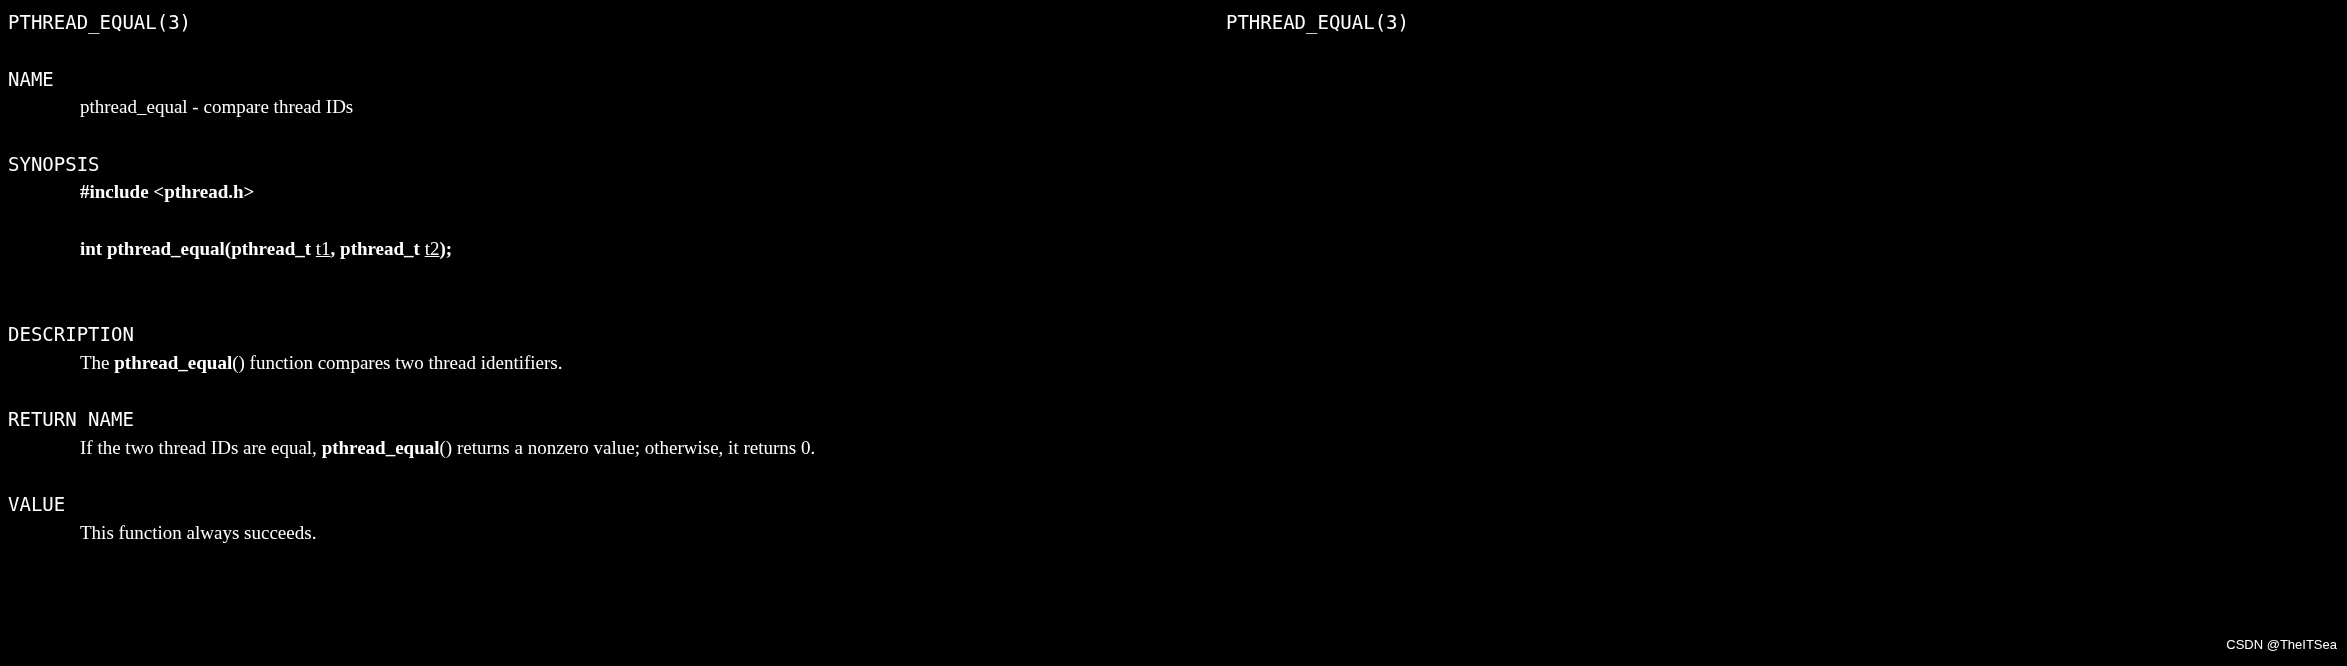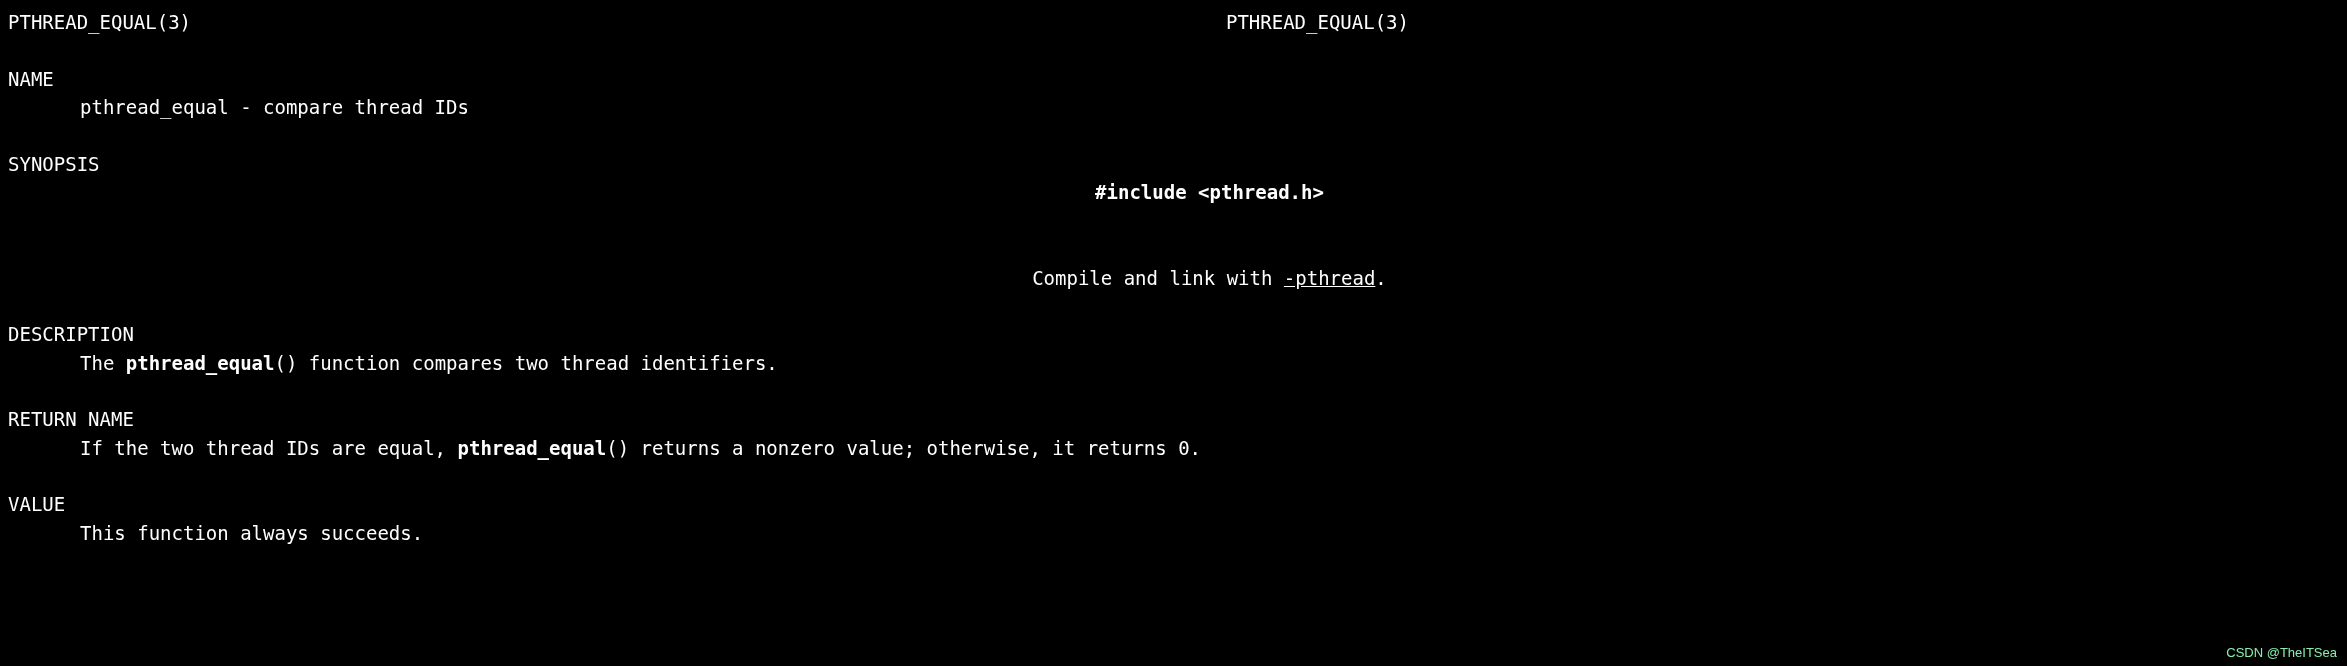--- a/index.html
+++ b/index.html
@@ -35,59 +35,59 @@
     .header-right {
       text-align: right;
     }
     .section-heading {
       font-weight: normal;
       margin-top: 4px;
     }
     .indent {
       padding-left: 72px;
       margin-bottom: 28px;
+      font-family: Liberation Serif, serif;
     }
     .bold {
       font-weight: bold;
     }
     .underline {
       text-decoration: underline;
     }
     .para {
       margin-bottom: 0;
-      text-align: center;
     }
     .watermark {
       position: absolute;
-      bottom: 4px;
+      bottom: 12px;
       right: 10px;
       font-size: 13px;
-      color: #86efac;
+      color: #ffffff;
       font-family: Arial, sans-serif;
     }
   </style>
 </head>
 <body>
 
 <div class="header">
   <span class="header-left">PTHREAD_EQUAL(3)</span>
   <span class="header-right">PTHREAD_EQUAL(3)</span>
 </div>
 
 <div class="section-heading">NAME</div>
 <div class="indent">
   <span>pthread_equal - compare thread IDs</span>
 </div>
 
 <div class="section-heading">SYNOPSIS</div>
 <div class="indent">
   <div class="bold para">#include &lt;pthread.h&gt;</div>
   <br>
+  <div class="para"><span class="bold">int pthread_equal(pthread_t </span><span class="underline">t1</span><span class="bold">, pthread_t </span><span class="underline">t2</span><span class="bold">);</span></div>
   <br>
-  <div class="para"><span>Compile and link with </span><span class="underline">-pthread</span><span>.</span></div>
 </div>
 
 <div class="section-heading">DESCRIPTION</div>
 <div class="indent">
   <span>The </span><span class="bold">pthread_equal</span><span>() function compares two thread identifiers.</span>
 </div>
 
 <div class="section-heading">RETURN NAME</div>
 <div class="indent">
   <span>If the two thread IDs are equal, </span><span class="bold">pthread_equal</span><span>() returns a nonzero value; otherwise, it returns 0.</span>

